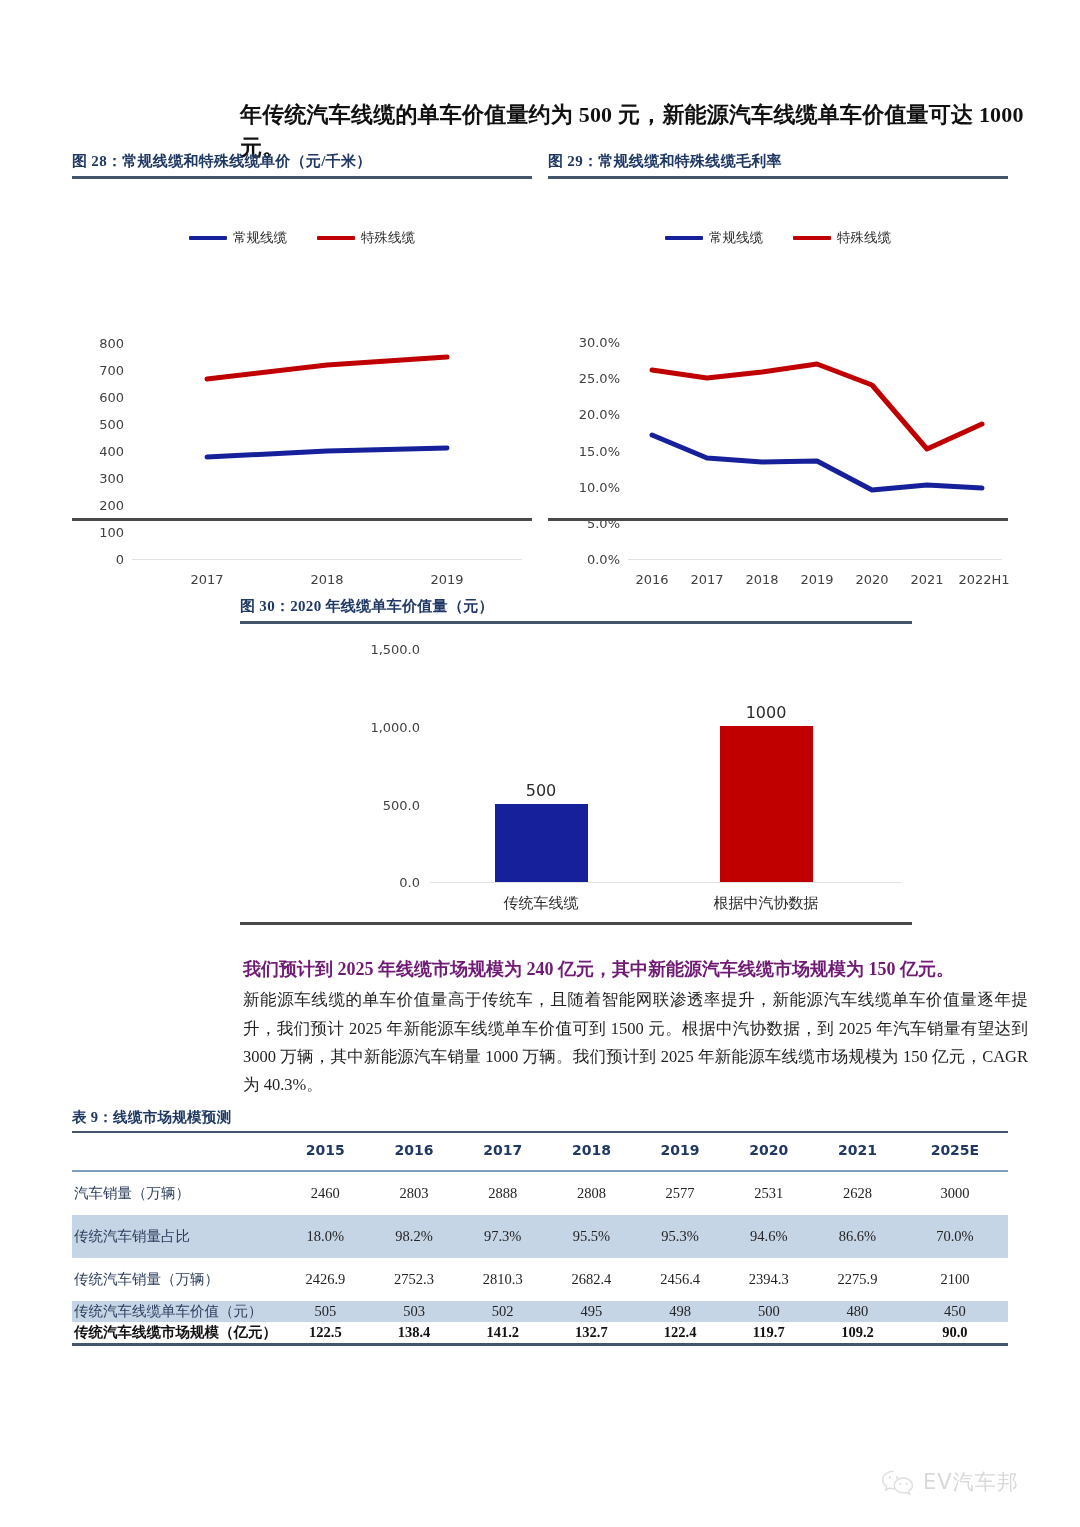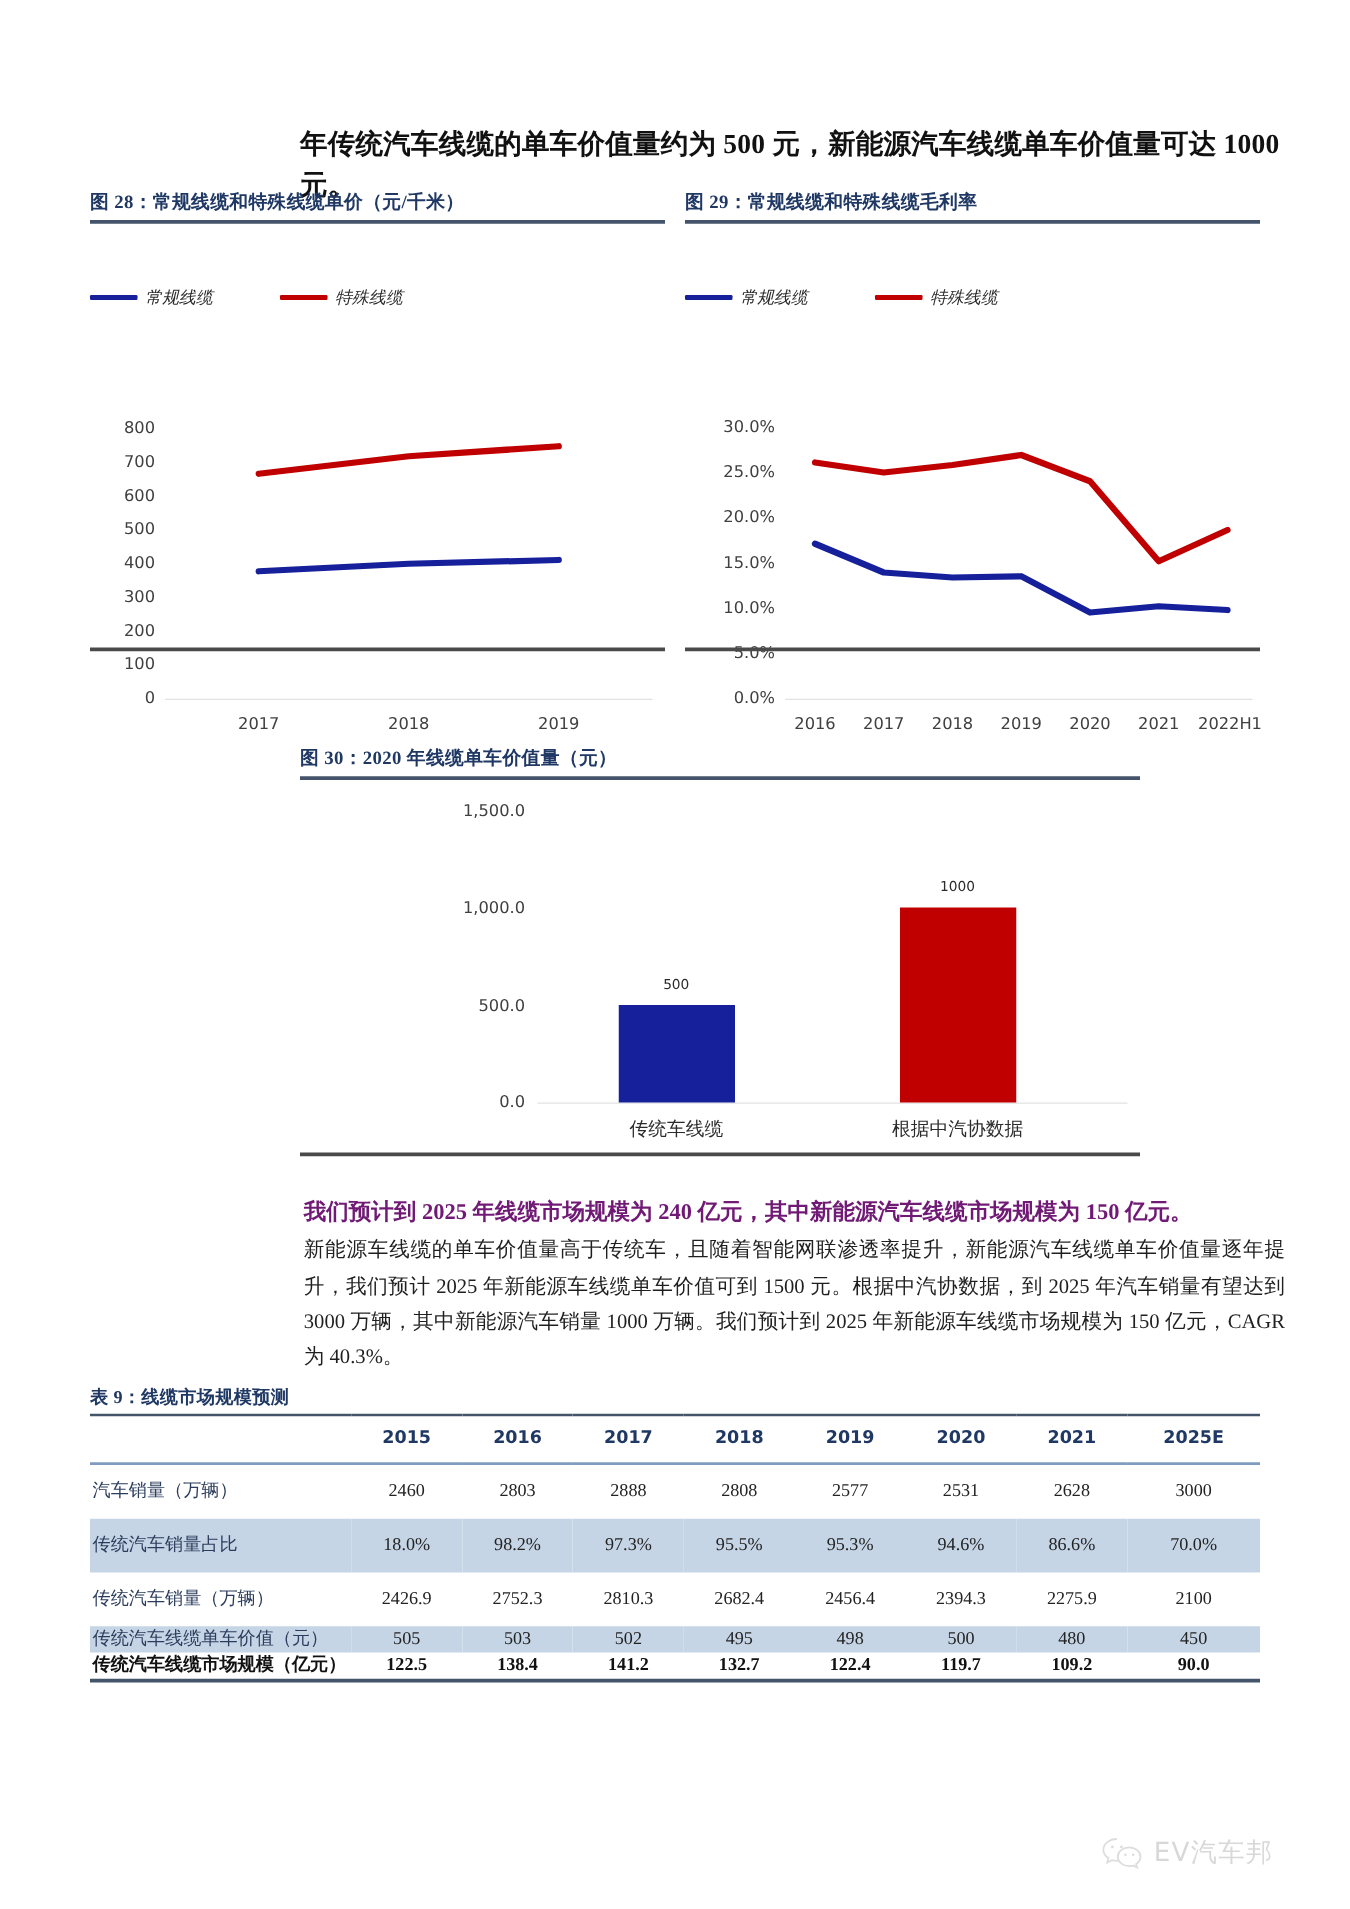--- a/index.html
+++ b/index.html
@@ -61,26 +61,26 @@
     right: 0;
   }
   .fig-body {
     position: relative;
     width: 100%;
   }
 
   
   .legend {
     display: flex;
-    gap: 54px;
+    justify-content: center;
+    gap: 30px;
     align-items: center;
     font-family: "DejaVu Sans", "Liberation Sans", sans-serif;
     font-size: 13.5px;
     color: #2b2b2b;
-    font-style: italic;
   }
   .legend-item { display: flex; align-items: center; gap: 6px; }
   .legend-swatch { display: inline-block; width: 38px; height: 4px; border-radius: 1px; }
 
   
   .plot { position: relative; }
   .axis-label {
     position: absolute;
     font-family: "DejaVu Sans", "Liberation Sans", sans-serif;
     font-size: 13px;
@@ -96,21 +96,21 @@
   }
 
   
   .bar {
     position: absolute;
     bottom: 0;
   }
   .bar-value {
     position: absolute;
     font-family: "DejaVu Sans", "Liberation Sans", sans-serif;
-    font-size: 11px;
+    font-size: 16px;
     color: #2b2b2b;
     transform: translateX(-50%);
     white-space: nowrap;
   }
   .bar-cat {
     position: absolute;
     font-family: "DejaVu Sans", "Liberation Sans", sans-serif;
     font-size: 15px;
     color: #2b2b2b;
     transform: translateX(-50%);

